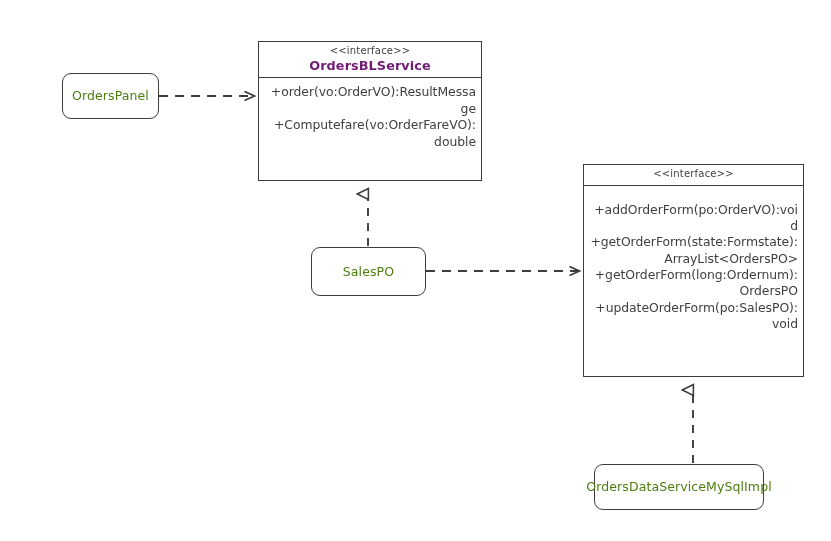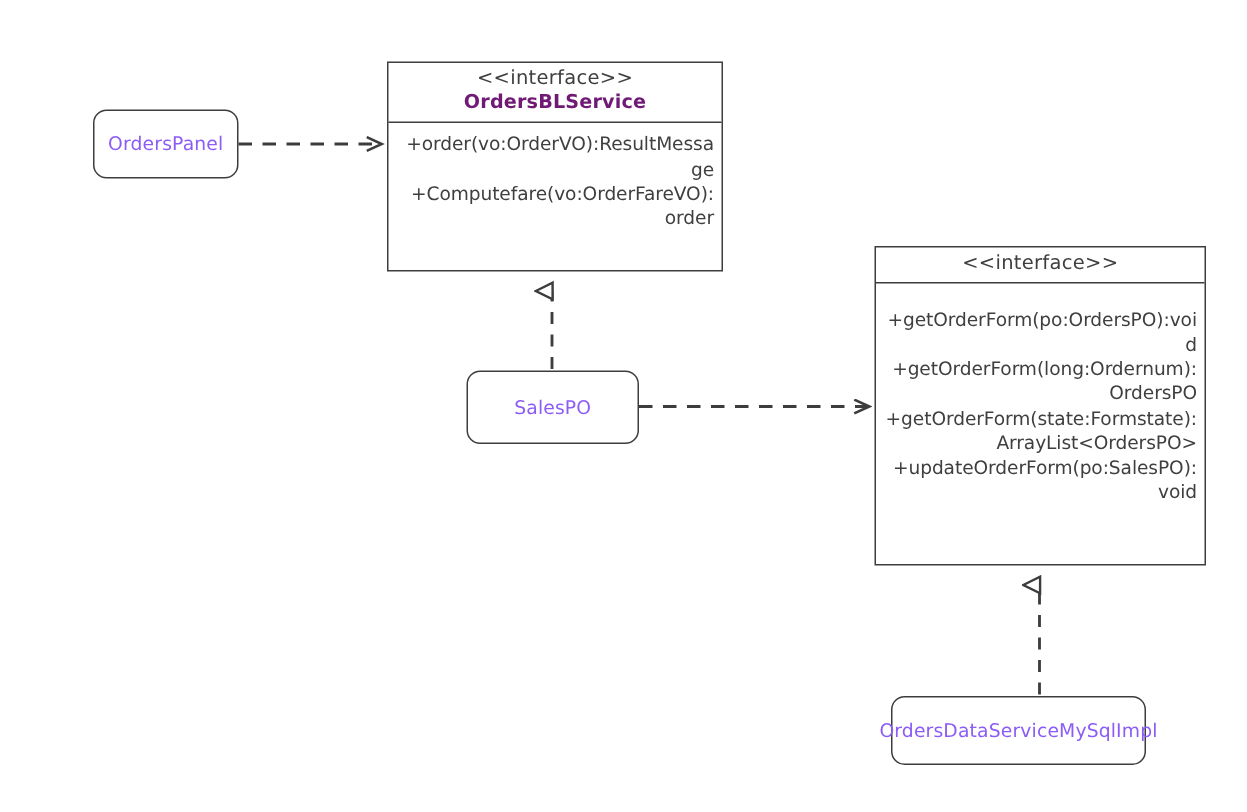--- a/index.html
+++ b/index.html
@@ -38,42 +38,42 @@
 
   
   .simple-node {
     display: flex;
     align-items: center;
     justify-content: center;
     text-align: center;
   }
   .simple-node .node-label {
     font-size: 12.5px;
-    color: #8b5cf6;
+    color: #4d7c0f;
     letter-spacing: 0.1px;
     line-height: 1.25;
     padding: 0 6px;
     white-space: nowrap;
   }
 
   
   .iface-node {
     display: flex;
     flex-direction: column;
   }
   .iface-header {
     box-sizing: border-box;
     border-bottom: 1.6px solid #3d3d3d;
     text-align: center;
     padding: 3px 4px 4px 4px;
     line-height: 1.25;
   }
   .iface-stereotype {
     display: block;
-    font-size: 13px;
+    font-size: 10px;
     color: #3f3f3f;
     letter-spacing: 0.2px;
   }
   .iface-name {
     display: block;
     font-size: 12.8px;
     font-weight: bold;
     color: #701a75;
     letter-spacing: 0.1px;
   }
@@ -142,36 +142,36 @@
     <span class="node-label">OrdersPanel</span>
   </div>
 
   <div class="node iface-node" style="left:258px; top:41px; width:224px; height:140px;">
     <div class="iface-header">
       <span class="iface-stereotype">&lt;&lt;interface&gt;&gt;</span>
       <span class="iface-name">OrdersBLService</span>
     </div>
     <div class="iface-body">
       <span class="member">+order(vo:OrderVO):ResultMessage</span>
-      <span class="member">+Computefare(vo:OrderFareVO): order</span>
+      <span class="member">+Computefare(vo:OrderFareVO): double</span>
     </div>
   </div>
 
   <div class="node rounded simple-node" style="left:311px; top:247px; width:115px; height:49px;">
     <span class="node-label">SalesPO</span>
   </div>
 
   <div class="node iface-node" style="left:583px; top:164px; width:221px; height:213px;">
     <div class="iface-header">
       <span class="iface-stereotype">&lt;&lt;interface&gt;&gt;</span>
     </div>
     <div class="iface-body" style="padding-top:16px;">
-      <span class="member">+getOrderForm(po:OrdersPO):void</span>
+      <span class="member">+addOrderForm(po:OrderVO):void</span>
+      <span class="member">+getOrderForm(state:Formstate): ArrayList&lt;OrdersPO&gt;</span>
       <span class="member">+getOrderForm(long:Ordernum): OrdersPO</span>
-      <span class="member">+getOrderForm(state:Formstate): ArrayList&lt;OrdersPO&gt;</span>
       <span class="member">+updateOrderForm(po:SalesPO): void</span>
     </div>
   </div>
 
   <div class="node rounded simple-node" style="left:594px; top:464px; width:170px; height:46px;">
     <span class="node-label">OrdersDataServiceMySqlImpl</span>
   </div>
 
 </div>
 

